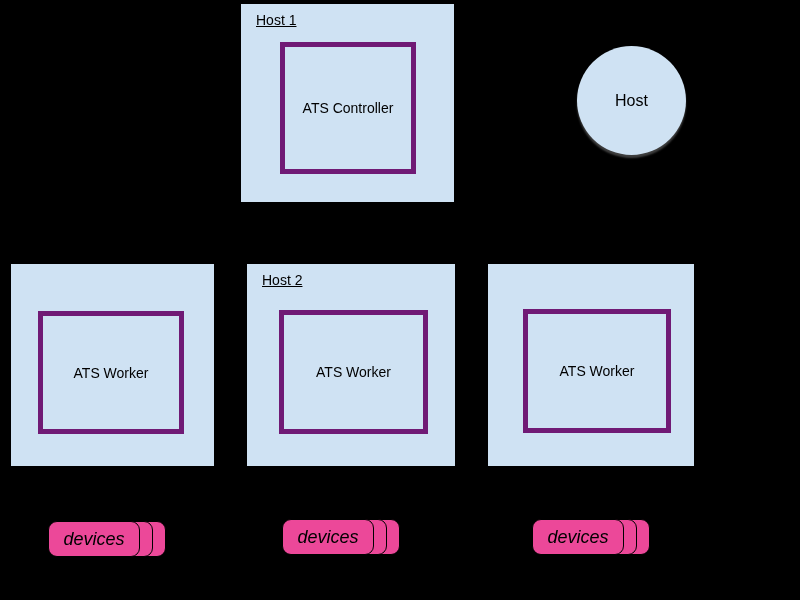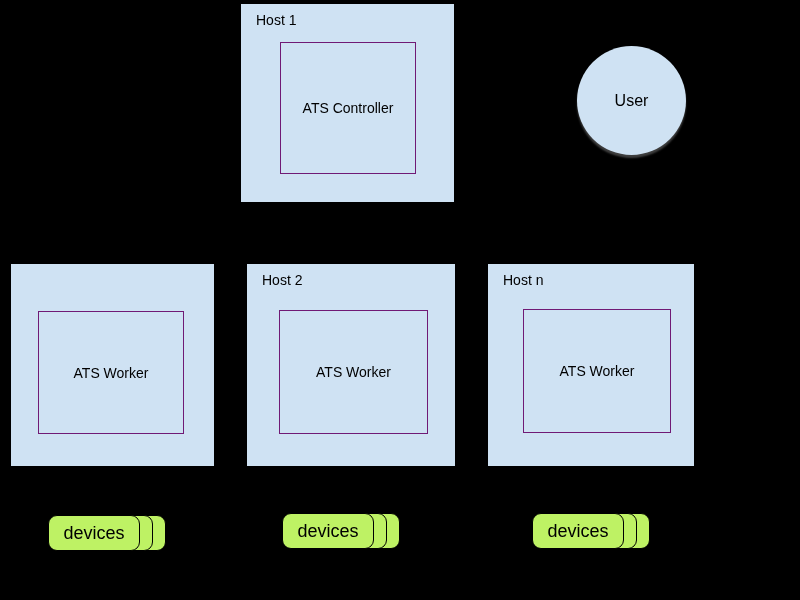--- a/index.html
+++ b/index.html
@@ -16,24 +16,25 @@
   .host {
     position: absolute;
     background: #cfe2f3;
     border: 1px solid #000;
     box-sizing: border-box;
   }
   .host-label {
     font-size: 14px;
     line-height: 16px;
     padding: 8px 0 0 15px;
+    text-decoration: underline;
   }
   .inner-box {
     position: absolute;
-    border: 1px solid #701a75;
+    border: 5px solid #701a75;
     box-sizing: border-box;
     display: flex;
     align-items: center;
     justify-content: center;
     font-size: 14px;
   }
   .host1 { left: 240px; top: 3px;  width: 215px; height: 200px; }
   .host1 .inner-box { left: 39px; top: 38px; width: 136px; height: 132px; }
   .host2 { left: 10px;  top: 263px; width: 205px; height: 204px; }
   .host2 .inner-box { left: 27px; top: 47px; width: 146px; height: 123px; }
@@ -60,26 +61,27 @@
   .device-stack {
     position: absolute;
     width: 120px; height: 36px;
     top: 508px;
   }
   .stack1 { left: 48px;  top: 509px; }
   .stack2 { left: 282px; top: 507px; }
   .stack3 { left: 532px; top: 507px; }
   .card {
     position: absolute;
-    top: 6px;
+    top: 12px;
     width: 92px; height: 36px;
-    background: #bef264;
+    background: #ec4899;
     border: 1px solid #000;
     border-radius: 9px;
     box-sizing: border-box;
+    font-style: italic;
   }
   .card.back2 { left: 26px; }
   .card.back1 { left: 13px; }
   .card.front {
     left: 0;
     display: flex;
     align-items: center;
     justify-content: center;
     font-size: 18px;
   }
@@ -90,38 +92,37 @@
 <div class="canvas">
 
   <div class="host host1">
     <div class="host-label">Host 1</div>
     <div class="inner-box">
       <span>ATS Controller</span>
     </div>
   </div>
 
   <div class="user-circle">
-    <span>User</span>
+    <span>Host</span>
   </div>
 
   <div class="host host2">
     <div class="inner-box">
       <span>ATS Worker</span>
     </div>
   </div>
 
   <div class="host host3">
     <div class="host-label">Host 2</div>
     <div class="inner-box">
       <span>ATS Worker</span>
     </div>
   </div>
 
   <div class="host hostn">
-    <div class="host-label">Host n</div>
     <div class="inner-box">
       <span>ATS Worker</span>
     </div>
   </div>
 
   <div class="device-stack stack1">
     <div class="card back2"></div>
     <div class="card back1"></div>
     <div class="card front">
       <span>devices</span>

